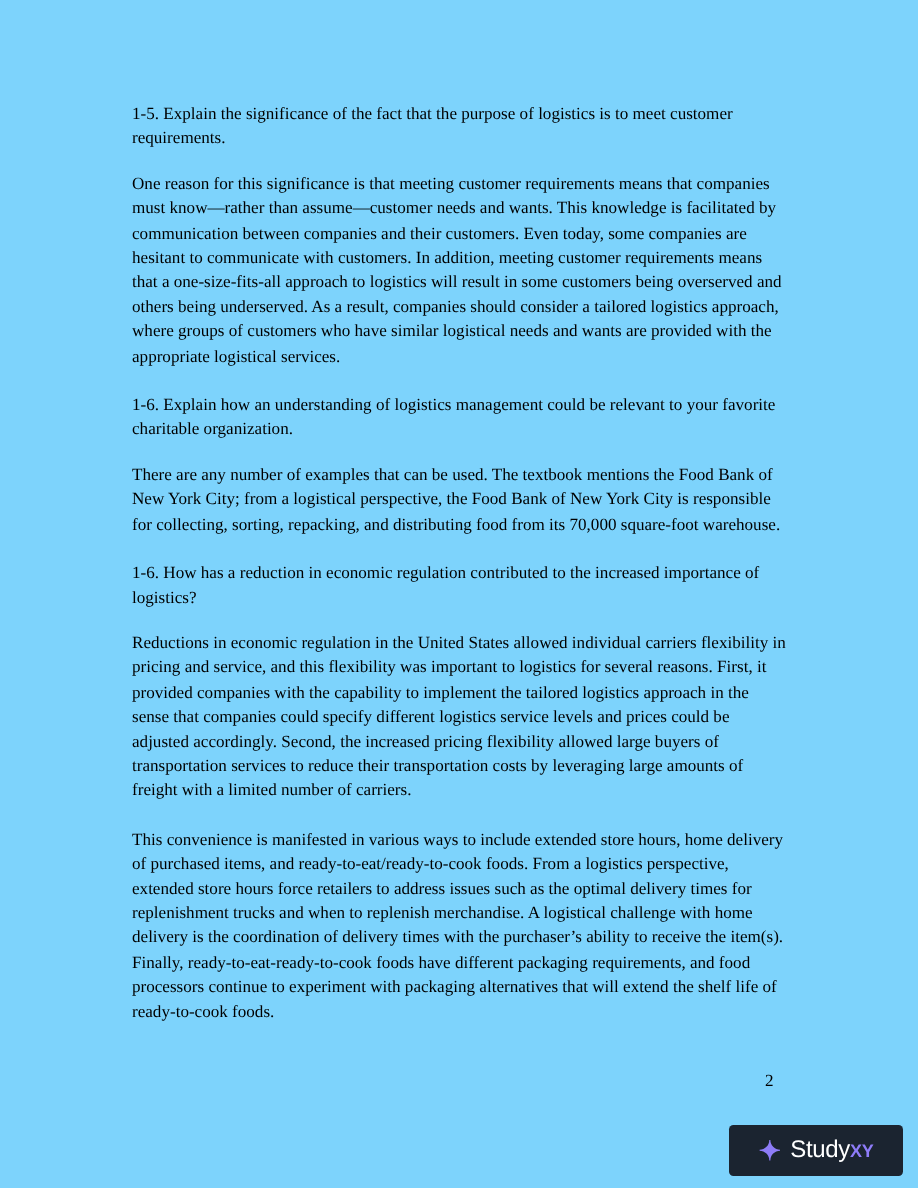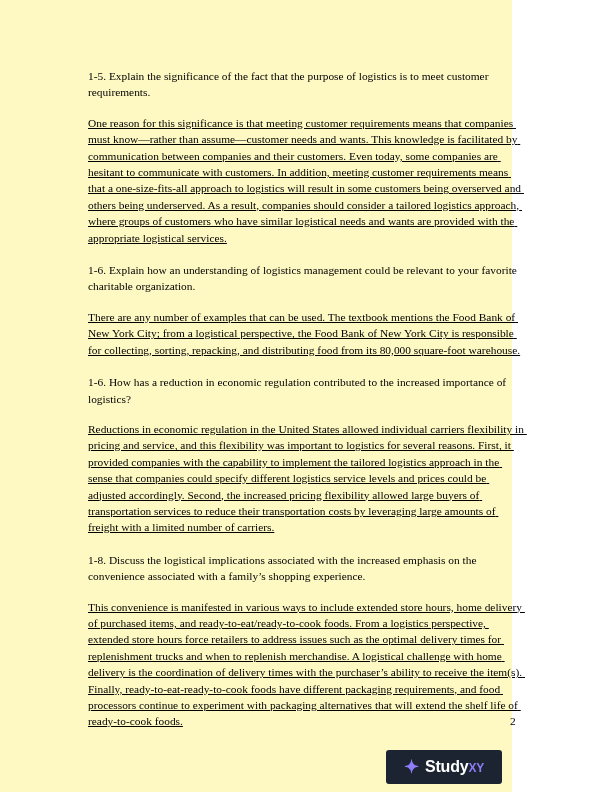--- a/index.html
+++ b/index.html
@@ -12,43 +12,42 @@
     background: #ffffff;
     font-family: "Liberation Serif", serif;
     color: #000000;
     position: relative;
     overflow: hidden;
   }
   .page {
     position: absolute;
     top: 0;
     left: 0;
-    width: 512px;
+    width: 612px;
     height: 792px;
-    background: #fef9c3;
+    background: #7dd3fc;
   }
   .content {
     position: absolute;
     left: 88px;
     top: 68px;
     width: 436px;
   }
   .qblock {
     margin: 0 0 14px 0;
   }
   .qtext {
     font-size: 11.4px;
     line-height: 16.4px;
     text-align: left;
     margin: 0;
     white-space: pre-wrap;
   }
   .ablock {
     margin: 0 0 16px 0;
-    text-decoration: underline;
   }
   .atext {
     font-size: 11.4px;
     line-height: 16.4px;
     text-align: left;
     margin: 0;
     white-space: pre-wrap;
   }
   .page-number {
     position: absolute;
@@ -75,21 +74,21 @@
     color: #8e7cf8;
     font-family: "Liberation Sans", sans-serif;
     font-size: 18px;
     font-weight: bold;
     line-height: 18px;
   }
   .watermark .wm-study {
     color: #ffffff;
     font-family: "Liberation Sans", sans-serif;
     font-size: 16px;
-    font-weight: bold;
+    font-weight: normal;
     letter-spacing: -0.2px;
   }
   .watermark .wm-xy {
     color: #8e7cf8;
     font-family: "Liberation Sans", sans-serif;
     font-size: 12px;
     font-weight: bold;
     letter-spacing: -0.2px;
   }
   .wm-text-wrap {
@@ -108,33 +107,30 @@
       <p class="qtext">1-5. Explain the significance of the fact that the purpose of logistics is to meet customer requirements.</p>
     </div>
     <div class="ablock">
       <p class="atext">One reason for this significance is that meeting customer requirements means that companies must know—rather than assume—customer needs and wants. This knowledge is facilitated by communication between companies and their customers. Even today, some companies are hesitant to communicate with customers. In addition, meeting customer requirements means that a one-size-fits-all approach to logistics will result in some customers being overserved and others being underserved. As a result, companies should consider a tailored logistics approach, where groups of customers who have similar logistical needs and wants are provided with the appropriate logistical services.</p>
     </div>
 
     <div class="qblock">
       <p class="qtext">1-6. Explain how an understanding of logistics management could be relevant to your favorite charitable organization.</p>
     </div>
     <div class="ablock">
-      <p class="atext">There are any number of examples that can be used. The textbook mentions the Food Bank of New York City; from a logistical perspective, the Food Bank of New York City is responsible for collecting, sorting, repacking, and distributing food from its 80,000 square-foot warehouse.</p>
+      <p class="atext">There are any number of examples that can be used. The textbook mentions the Food Bank of New York City; from a logistical perspective, the Food Bank of New York City is responsible for collecting, sorting, repacking, and distributing food from its 70,000 square-foot warehouse.</p>
     </div>
 
     <div class="qblock">
       <p class="qtext">1-6. How has a reduction in economic regulation contributed to the increased importance of logistics?</p>
     </div>
     <div class="ablock">
       <p class="atext">Reductions in economic regulation in the United States allowed individual carriers flexibility in pricing and service, and this flexibility was important to logistics for several reasons. First, it provided companies with the capability to implement the tailored logistics approach in the sense that companies could specify different logistics service levels and prices could be adjusted accordingly. Second, the increased pricing flexibility allowed large buyers of transportation services to reduce their transportation costs by leveraging large amounts of freight with a limited number of carriers.</p>
     </div>
 
-    <div class="qblock">
-      <p class="qtext">1-8. Discuss the logistical implications associated with the increased emphasis on the convenience associated with a family’s shopping experience.</p>
-    </div>
     <div class="ablock">
       <p class="atext">This convenience is manifested in various ways to include extended store hours, home delivery of purchased items, and ready-to-eat/ready-to-cook foods. From a logistics perspective, extended store hours force retailers to address issues such as the optimal delivery times for replenishment trucks and when to replenish merchandise. A logistical challenge with home delivery is the coordination of delivery times with the purchaser’s ability to receive the item(s). Finally, ready-to-eat-ready-to-cook foods have different packaging requirements, and food processors continue to experiment with packaging alternatives that will extend the shelf life of ready-to-cook foods.</p>
     </div>
 
   </div>
 
   <div class="page-number">2</div>
 
   <div class="watermark">
     <span class="plus">✦</span>

